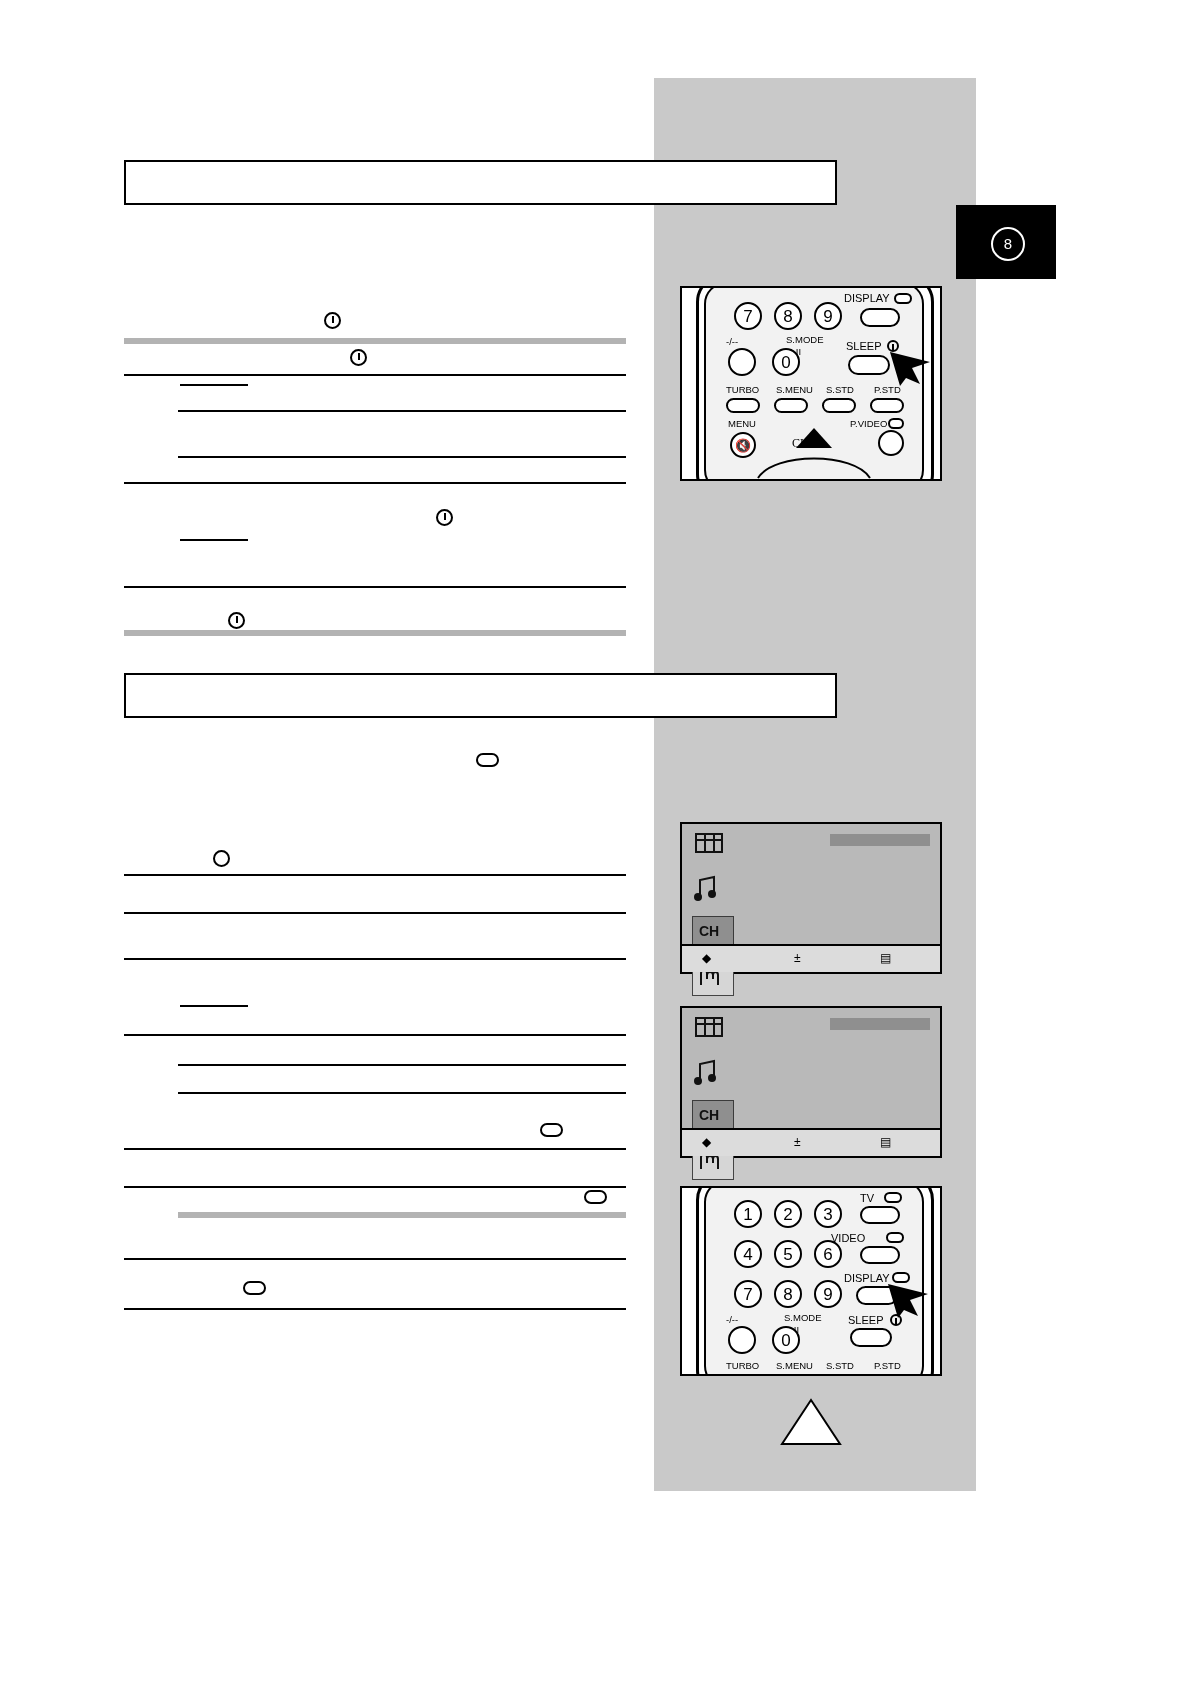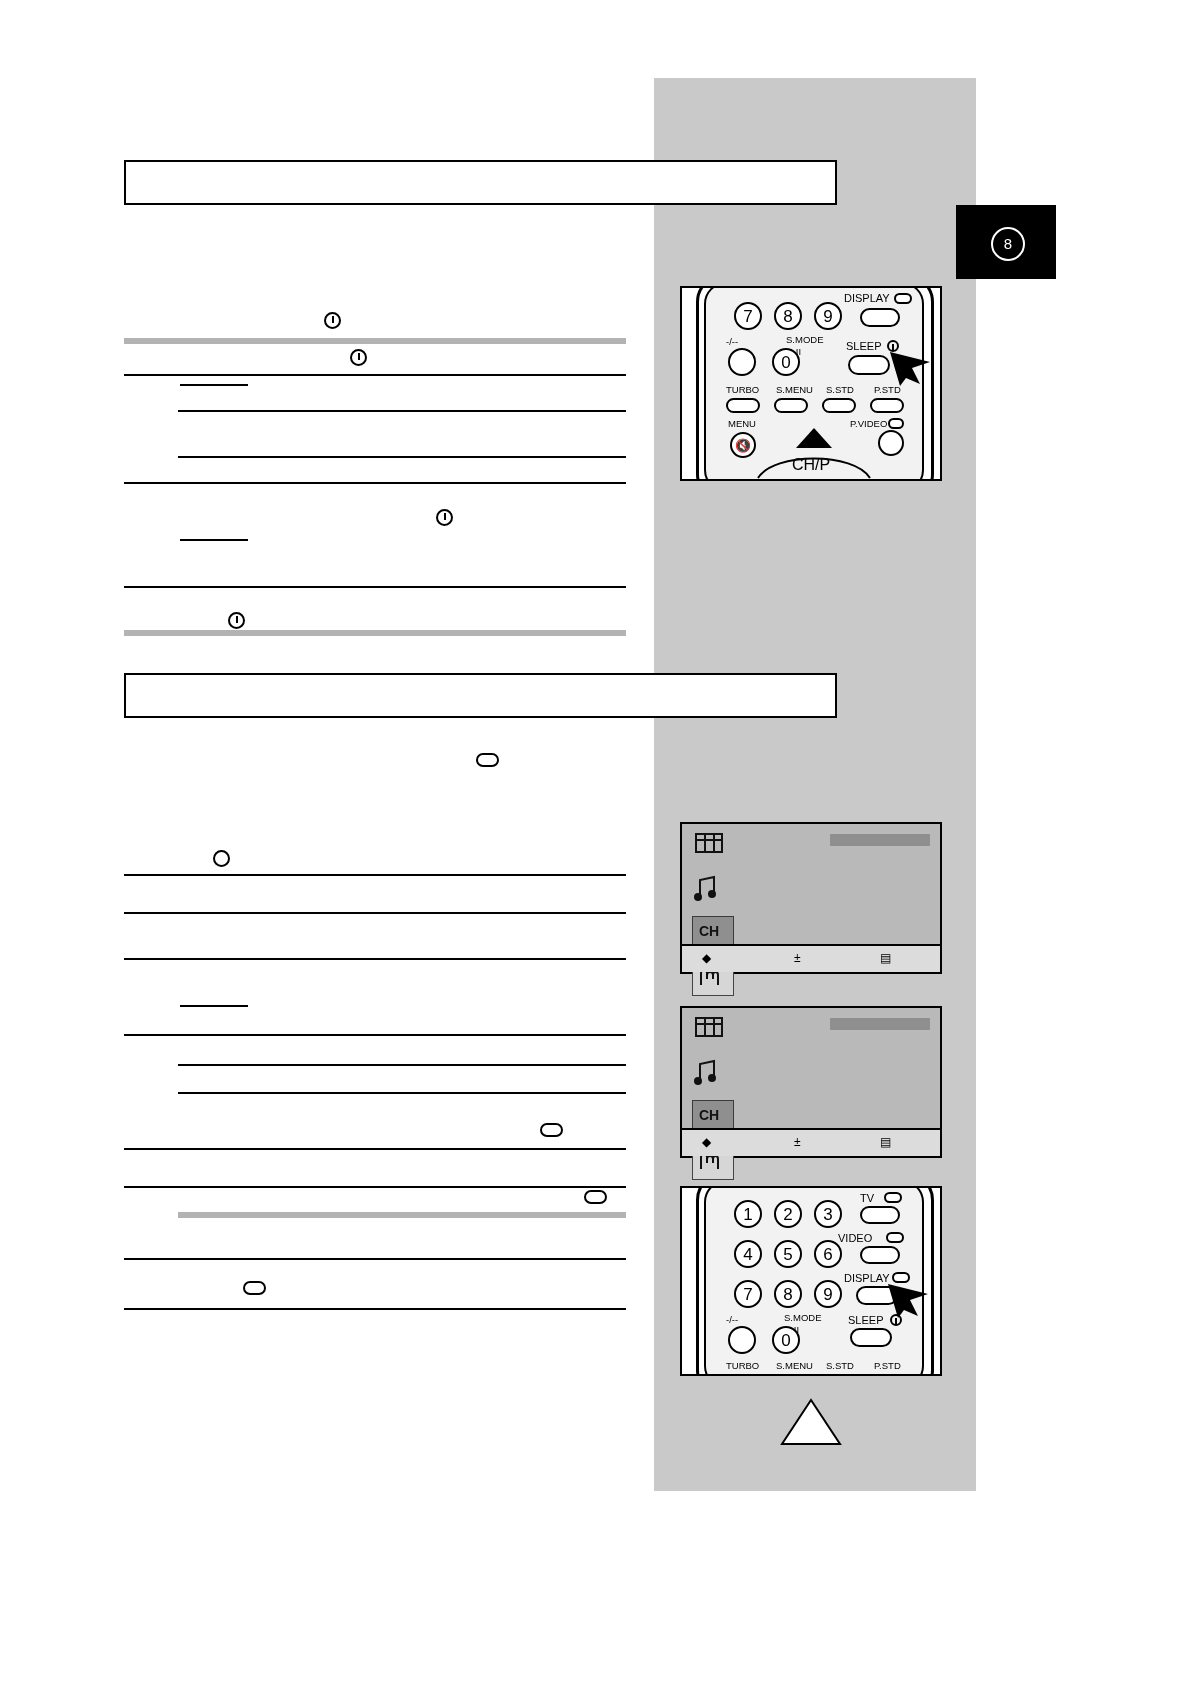--- a/index.html
+++ b/index.html
@@ -293,21 +293,21 @@
     <div class="key round" style="left:48px; top:144px; width:26px; height:26px;">
       <span style="font-size:13px; line-height:24px;">🔇</span>
     </div>
     <div class="lbl sm" style="left:168px; top:130px;">P.VIDEO</div>
     <span class="key small-oval" style="left:206px; top:130px; width:16px; height:11px;"></span>
     <div class="key round" style="left:196px; top:142px; width:26px; height:26px;"></div>
 
     <svg width="60" height="22" style="position:absolute; left:102px; top:140px;">
       <polygon points="30,0 48,20 12,20" fill="#000000"></polygon>
     </svg>
-    <div class="lbl" style="left:110px; top:168px; font-size:16px;">CH/P</div>
+    <div class="lbl" style="left:110px; top:148px; font-size:12px;font-family:Liberation Serif, serif;">CH/P</div>
     <svg width="120" height="30" style="position:absolute; left:72px; top:162px;">
       <path d="M4,28 C20,2 100,2 116,28" stroke="#000" stroke-width="2" fill="none"></path>
     </svg>
   </div>
 
   <div class="osd" style="left:680px; top:822px; width:262px; height:152px;">
     <div class="osd-icons">
       <div class="osd-icon">
         <svg width="34" height="28" viewBox="0 0 34 28">
             <rect x="4" y="2" width="26" height="18" fill="none" stroke="#111" stroke-width="2"></rect>
@@ -385,21 +385,21 @@
     <div class="key round" style="left:52px; top:12px; width:28px; height:28px; line-height:26px;">1</div>
     <div class="key round" style="left:92px; top:12px; width:28px; height:28px; line-height:26px;">2</div>
     <div class="key round" style="left:132px; top:12px; width:28px; height:28px; line-height:26px;">3</div>
     <div class="lbl" style="left:178px; top:4px;">TV</div>
     <span class="key small-oval" style="left:202px; top:4px; width:18px; height:11px;"></span>
     <div class="key oval" style="left:178px; top:18px; width:40px; height:18px;"></div>
 
     <div class="key round" style="left:52px; top:52px; width:28px; height:28px; line-height:26px;">4</div>
     <div class="key round" style="left:92px; top:52px; width:28px; height:28px; line-height:26px;">5</div>
     <div class="key round" style="left:132px; top:52px; width:28px; height:28px; line-height:26px;">6</div>
-    <div class="lbl" style="left:156px; top:44px;">VIDEO</div>
+    <div class="lbl" style="left:149px; top:44px;">VIDEO</div>
     <span class="key small-oval" style="left:204px; top:44px; width:18px; height:11px;"></span>
     <div class="key oval" style="left:178px; top:58px; width:40px; height:18px;"></div>
 
     <div class="key round" style="left:52px; top:92px; width:28px; height:28px; line-height:26px;">7</div>
     <div class="key round" style="left:92px; top:92px; width:28px; height:28px; line-height:26px;">8</div>
     <div class="key round" style="left:132px; top:92px; width:28px; height:28px; line-height:26px;">9</div>
     <div class="lbl" style="left:162px; top:84px;">DISPLAY</div>
     <span class="key small-oval" style="left:210px; top:84px; width:18px; height:11px;"></span>
     <div class="key oval" style="left:174px; top:98px; width:42px; height:19px;"></div>
     <svg width="48" height="42" style="position:absolute; left:202px; top:90px;">

